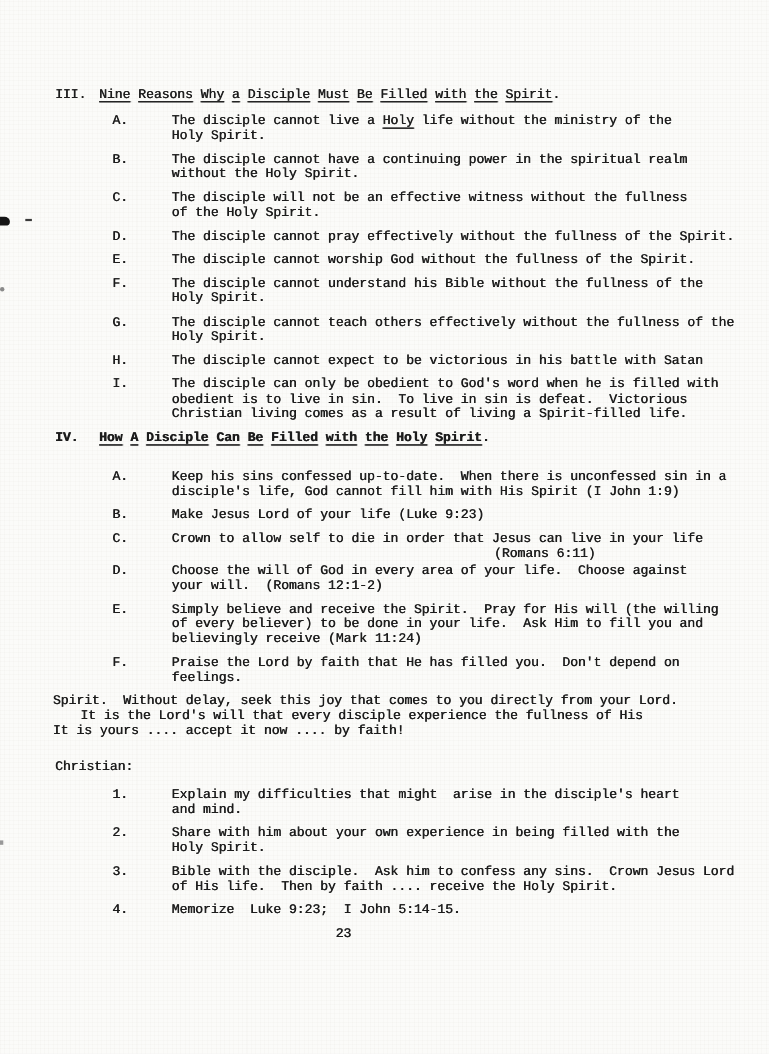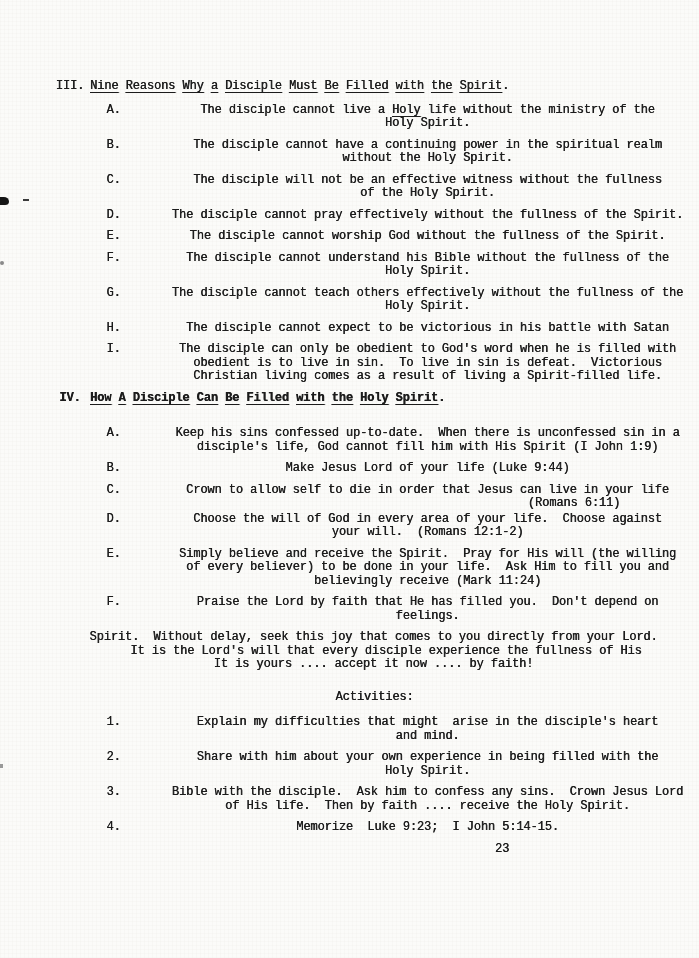--- a/index.html
+++ b/index.html
@@ -10,21 +10,20 @@
     background-image:
       repeating-linear-gradient(0deg, rgba(205,200,190,0.07) 0 1px, transparent 1px 4px),
       repeating-linear-gradient(90deg, rgba(205,200,190,0.07) 0 1px, transparent 1px 4px);
     overflow:hidden;
     font-family:"Liberation Mono","DejaVu Sans Mono",monospace;
     font-size:12px;
     line-height:13.5px;
     letter-spacing:-0.1px;
     color:#1c1c1c;
     text-shadow:0.4px 0 0 currentColor;
-    text-align:center;
   }
   .content{padding:80px 0 0 50px;}
   .line{white-space:pre;}
   .uw{text-decoration:underline;text-decoration-thickness:1px;text-underline-offset:2.5px;}
   .sec-head{display:flex;}
   #sec-iii .sec-head{margin-bottom:10px;}
   #sec-iv  .sec-head{margin-bottom:22px;font-weight:bold;}
   .numeral{width:40px;flex:0 0 40px;}
   .item{display:flex;margin-left:52px;margin-bottom:8px;}
   .item-label{width:23px;flex:0 0 23px;}
@@ -130,21 +129,21 @@
           <div class="item">
             <span class="item-label">A.</span>
             <div class="item-text">
               <div class="line"><span>Keep his sins confessed up-to-date.  When there is unconfessed sin in a</span></div>
               <div class="line"><span>disciple's life, God cannot fill him with His Spirit (I John 1:9)</span></div>
             </div>
           </div>
           <div class="item">
             <span class="item-label">B.</span>
             <div class="item-text">
-              <div class="line"><span>Make Jesus Lord of your life (Luke 9:44)</span></div>
+              <div class="line"><span>Make Jesus Lord of your life (Luke 9:23)</span></div>
             </div>
           </div>
           <div class="item">
             <span class="item-label">C.</span>
             <div class="item-text">
               <div class="line"><span>Crown to allow self to die in order that Jesus can live in your life</span></div>
               <div class="line" style="padding-left: 293px;"><span>(Romans 6:11)</span></div>
             </div>
           </div>
           <div class="item">
@@ -171,21 +170,21 @@
           </div>
         </div>
     </div>
 
     <div class="closing">
         <div class="line"><span>Spirit.  Without delay, seek this joy that comes to you directly from your Lord.</span></div>
         <div class="line" style="padding-left: 25px;"><span>It is the Lord's will that every disciple experience the fullness of His</span></div>
         <div class="line"><span>It is yours .... accept it now .... by faith!</span></div>
       </div>
 
-    <div class="activities-label">Activities:</div>
+    <div class="activities-label">Christian:</div>
     <div class="items activities">
         <div class="item">
           <span class="item-label">1.</span>
           <div class="item-text">
             <div class="line"><span>Explain my difficulties that might  arise in the disciple's heart</span></div>
             <div class="line"><span>and mind.</span></div>
           </div>
         </div>
         <div class="item">
           <span class="item-label">2.</span>

